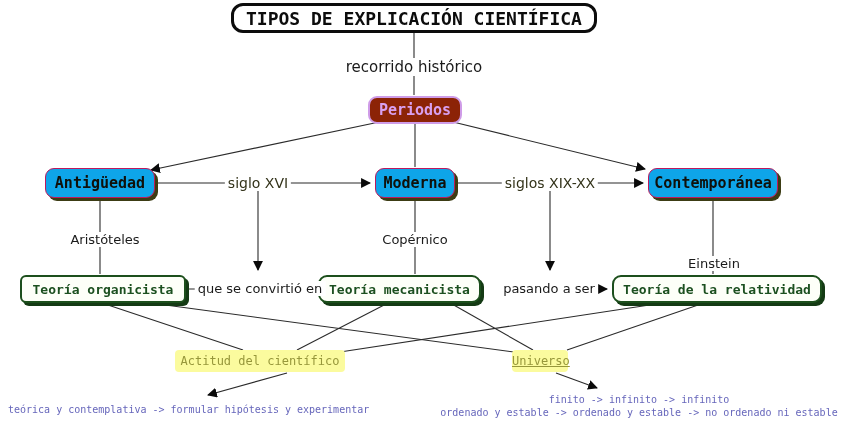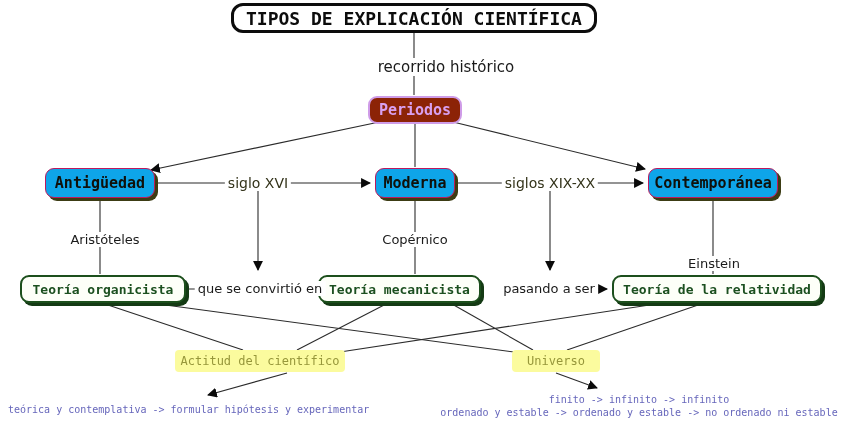--- a/index.html
+++ b/index.html
@@ -35,21 +35,21 @@
     box-shadow:3px 3px 0 #143a14;height:28px;line-height:25px;font-size:13px;top:275px;
   }
   .node-yellow{
     background:#fbfb9e;color:#97973b;border:none;
     height:22px;line-height:22px;font-size:12px;top:350px;font-weight:normal;
     border-radius:4px;
   }
   .link-label{
     background:#ffffff;padding:0 3px;color:#1a1a1a;
   }
-  .lab-recorrido{left:414px;top:58px;font-size:15px;margin-left:32px;}
+  .lab-recorrido{left:414px;top:58px;font-size:15px;}
   .lab-century{top:175px;font-size:14px;color:#33331a;}
   .lab-scientist{top:232px;font-size:13px;}
   .lab-theory-link{top:281px;font-size:13px;}
   .evo{
     font-family:"DejaVu Sans Mono",monospace;font-size:10px;color:#6666bb;line-height:13px;
   }
   .evo-left{left:8px;top:403px;white-space:nowrap;}
   .evo-right{left:436px;top:393px;width:406px;text-align:center;}
 </style>
 </head>
@@ -106,37 +106,37 @@
     <span>Contemporánea</span>
   </div>
 
   <div class="abs ctr link-label lab-century" style="left:258px;">siglo XVI</div>
   <div class="abs ctr link-label lab-century" style="left:550px;">siglos XIX-XX</div>
 
   <div class="abs ctr link-label lab-scientist" style="left:105px;">Aristóteles</div>
   <div class="abs ctr link-label lab-scientist" style="left:415px;">Copérnico</div>
   <div class="abs ctr link-label lab-scientist" style="left:714px;margin-top:24px;">Einstein</div>
 
-  <div class="abs node node-green" style="left:20px;width:166px;">
+  <div class="abs node node-green" style="left:20px;width:166px;border-radius:6px;">
     <span>Teoría organicista</span>
   </div>
   <div class="abs node node-green" style="left:318px;width:163px;">
     <span>Teoría mecanicista</span>
   </div>
   <div class="abs node node-green" style="left:612px;width:210px;">
     <span>Teoría de la relatividad</span>
   </div>
 
   <div class="abs ctr link-label lab-theory-link" style="left:260px;">que se convirtió en</div>
   <div class="abs ctr link-label lab-theory-link" style="left:549px;">pasando a ser</div>
 
   <div class="abs node node-yellow" style="left:175px;width:170px;">
     <span>Actitud del científico</span>
   </div>
-  <div class="abs node node-yellow" style="left:512px;width:88px;">
+  <div class="abs node node-yellow" style="left:512px;width:56px;text-decoration:underline;">
     <span>Universo</span>
   </div>
 
   <div class="abs evo evo-left">teórica y contemplativa -&gt; formular hipótesis y experimentar</div>
 
   <div class="abs evo evo-right">
     <div>finito -&gt; infinito -&gt; infinito</div>
     <div>ordenado y estable -&gt; ordenado y estable -&gt; no ordenado ni estable</div>
   </div>
 

